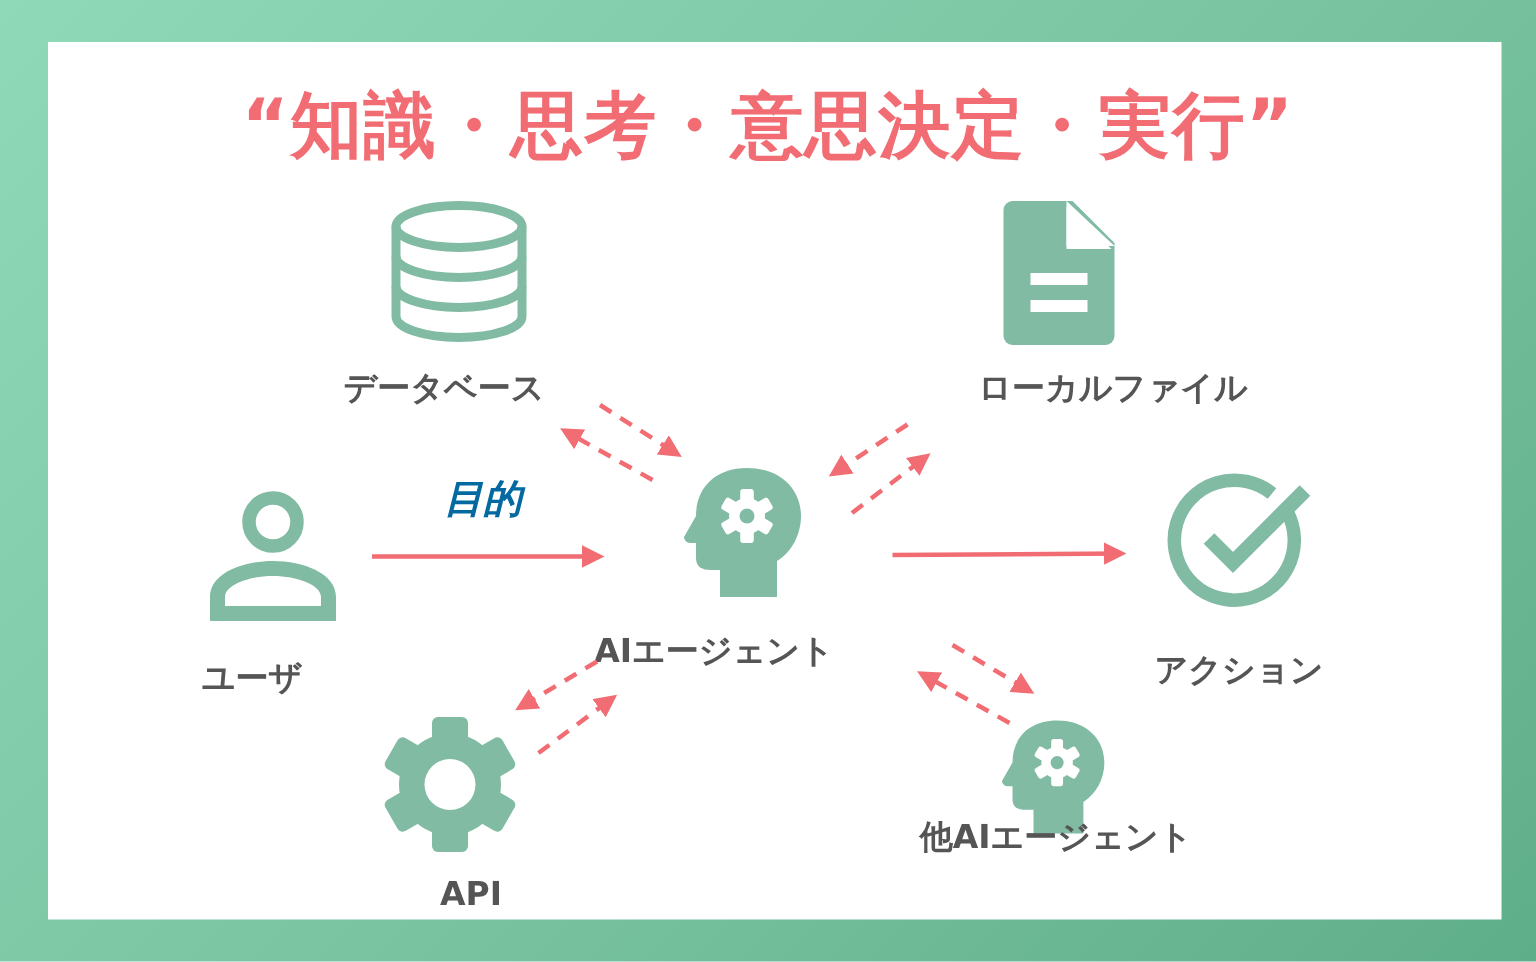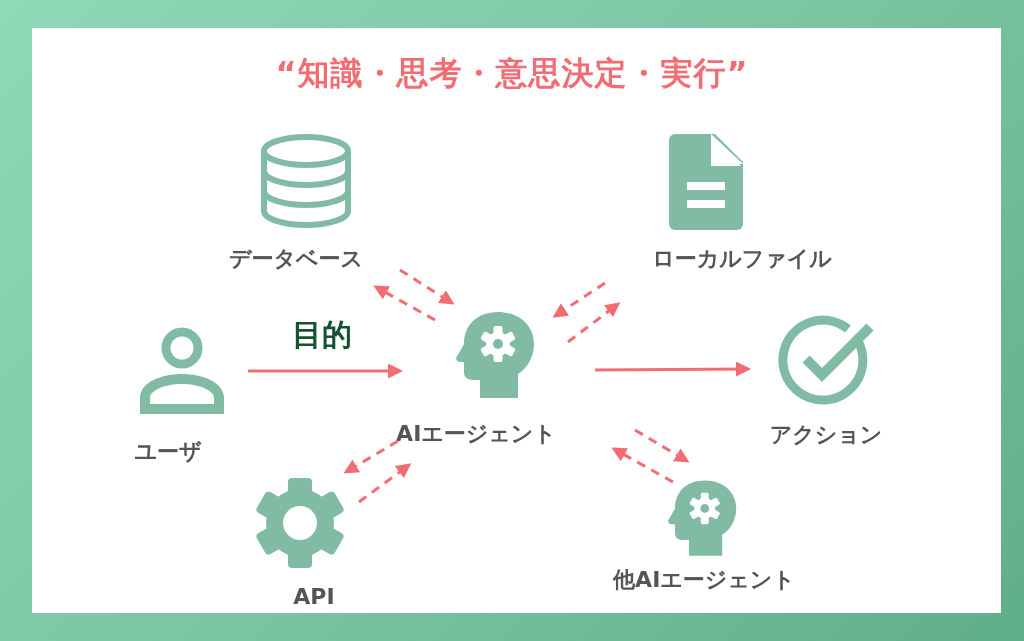--- a/index.html
+++ b/index.html
@@ -1,23 +1,23 @@
 <!DOCTYPE html>
 <html><head>
 <meta charset="utf-8">
 <style>
   html, body { margin:0; padding:0; }
   body { width:1024px; height:641px; overflow:hidden; font-family:"DejaVu Sans","Liberation Sans",sans-serif; }
   .frame { position:absolute; left:0; top:0; width:1024px; height:641px;
     background: linear-gradient(135deg, #8fd8b8 0%, #7cc5a3 50%, #5fae8a 100%); }
   .panel { position:absolute; left:32px; top:28px; width:969px; height:585px; background:#ffffff; }
   .title { position:absolute; left:0; top:52px; width:1024px; text-align:center; color:#f26d73;
-    font-weight:bold; font-size:32px; letter-spacing:1px; }
+    font-weight:bold; font-size:48px; letter-spacing:1px; }
   .label { position:absolute; color:#555555; font-size:22px; font-weight:bold; white-space:nowrap; transform:translateX(-50%); }
-  .purpose { position:absolute; color:#14532d; font-size:30px; font-weight:bold; transform:translateX(-50%); }
+  .purpose { position:absolute; color:#0369a1; font-size:26px; font-weight:bold; transform:translateX(-50%);font-style:italic; }
   svg.overlay { position:absolute; left:0; top:0; }
   .icon { position:absolute; }
 </style>
 </head>
 <body>
 
 <div class="frame"></div>
 <div class="panel"></div>
 
 <div class="title">“知識・思考・意思決定・実行”</div>
@@ -62,21 +62,21 @@
     </g>
     <circle r="5" fill="#82bba3"></circle>
   </g>
 </svg>
 <div class="label" style="left:476px;top:419px">AIエージェント</div>
 
 <svg class="icon" style="left:778px;top:313px" width="100" height="96" viewBox="0 0 100 96">
   <path d="M80 28 A40 40 0 1 1 70 16" fill="none" stroke="#82bba3" stroke-width="9"></path>
   <polyline points="28,46 44,62 92,14" fill="none" stroke="#82bba3" stroke-width="10"></polyline>
 </svg>
-<div class="label" style="left:826px;top:420px">アクション</div>
+<div class="label" style="left:826px;top:432px">アクション</div>
 
 <svg class="icon" style="left:252px;top:475px" width="96" height="96" viewBox="0 0 96 96">
   <g transform="translate(48,48)">
     <g fill="#82bba3">
       <circle r="34"></circle>
       <rect x="-12" y="-45" width="24" height="90" rx="4"></rect>
       <rect x="-12" y="-45" width="24" height="90" rx="4" transform="rotate(60)"></rect>
       <rect x="-12" y="-45" width="24" height="90" rx="4" transform="rotate(120)"></rect>
     </g>
     <circle r="17" fill="#ffffff"></circle>
@@ -89,21 +89,21 @@
   <g transform="translate(42,32)">
     <g fill="#ffffff">
       <circle r="12"></circle>
       <rect x="-4.5" y="-18" width="9" height="36" rx="2"></rect>
       <rect x="-4.5" y="-18" width="9" height="36" rx="2" transform="rotate(60)"></rect>
       <rect x="-4.5" y="-18" width="9" height="36" rx="2" transform="rotate(120)"></rect>
     </g>
     <circle r="5" fill="#82bba3"></circle>
   </g>
 </svg>
-<div class="label" style="left:704px;top:565px">他AIエージェント</div>
+<div class="label" style="left:704px;top:543px">他AIエージェント</div>
 
 <svg class="overlay" width="1024" height="641" viewBox="0 0 1024 641">
   <defs>
     <marker id="ah" viewBox="0 0 10 10" refX="8" refY="5" markerWidth="5" markerHeight="5" orient="auto">
       <path d="M0 0 L10 5 L0 10 Z" fill="#f26d73"></path>
     </marker>
   </defs>
   <g stroke="#f26d73" stroke-width="3" fill="none" marker-end="url(#ah)">
     <line x1="248" y1="371" x2="400" y2="371"></line>
     <line x1="595" y1="370" x2="748" y2="369"></line>

